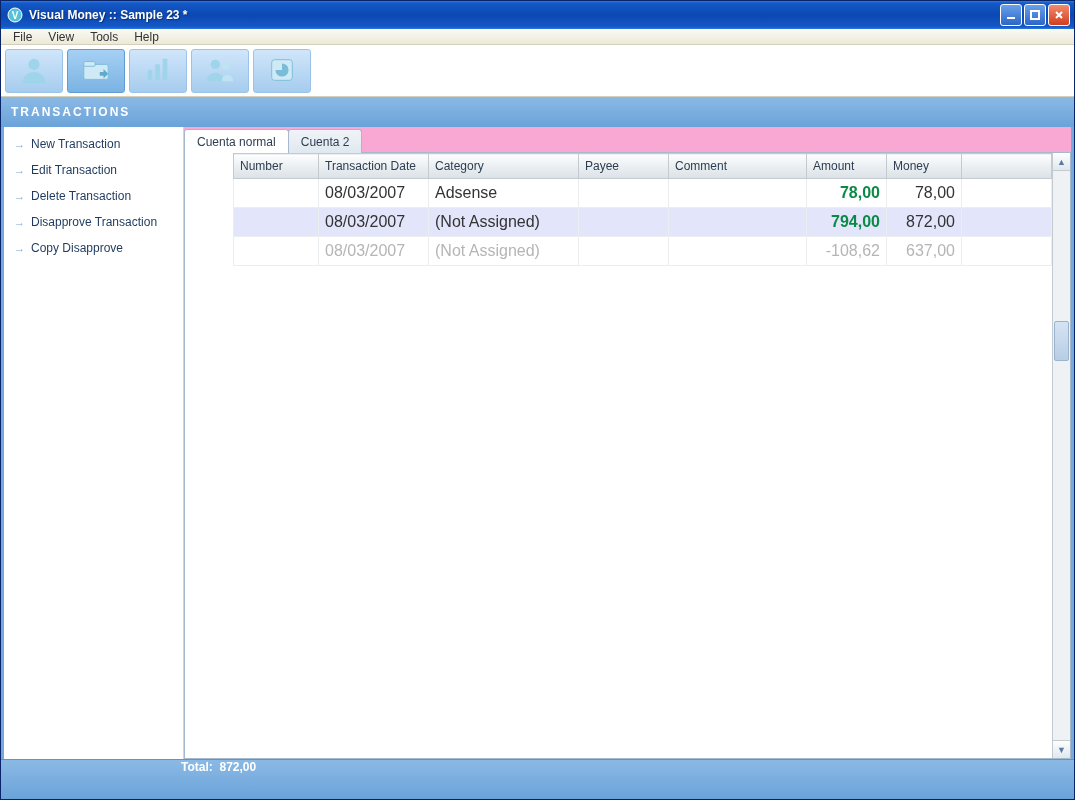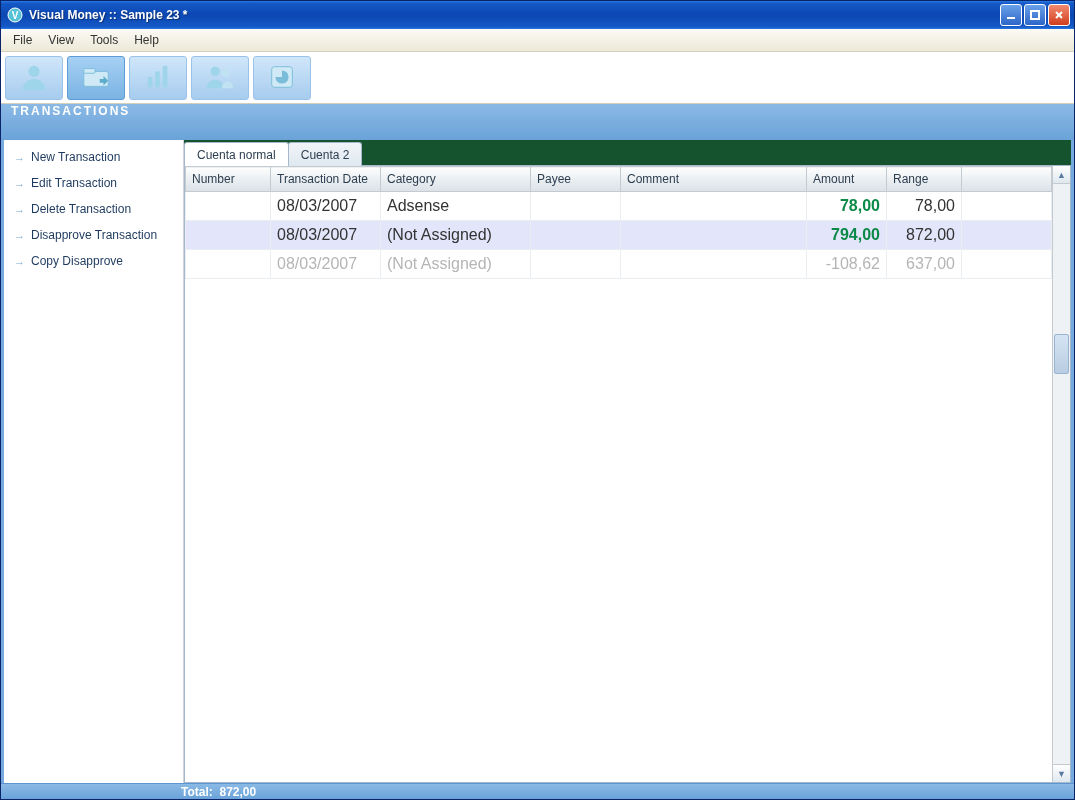--- a/index.html
+++ b/index.html
@@ -38,21 +38,21 @@
     width:22px; height:22px;
     border:1px solid #fff; border-radius:3px;
     display:flex; align-items:center; justify-content:center;
     font-weight:bold; color:#fff; font-size:11px;
     background:linear-gradient(to bottom,#6aa1ea,#2c66c7);
     cursor:pointer;
   }
   .win-btn.close { background:linear-gradient(to bottom,#f28a6f,#d13f1d); }
   
   .menubar {
-    height:23px;
+    height:16px;
     background:#f3f1e7;
     background:linear-gradient(to bottom,#fbfaf4,#ece9d8);
     border-bottom:1px solid #d4cfb8;
     display:flex; align-items:center; padding:0 4px;
     font-size:12px; color:#333;
   }
   .menu-item { padding:3px 8px; cursor:pointer; }
   
   .toolbar {
     height:52px;
@@ -68,24 +68,24 @@
     display:flex; align-items:center; justify-content:center;
     cursor:pointer;
   }
   .tool-btn.active {
     background:linear-gradient(to bottom,#a6d0f4,#7ab3e3);
     border-color:#5f9bd6;
   }
   .tool-btn svg { width:30px; height:30px; }
   
   .section-header {
-    height:36px;
+    height:30px;
     background:linear-gradient(to bottom,#8bb9e5,#6aa3d9);
     color:#fff;
-    display:flex; align-items:flex-start;
+    display:flex; align-items:center;
     padding:0 10px;
     font-size:12px;
     letter-spacing:2px;
   }
   .section-header .sh-title { font-weight:bold; flex:1; }
   .section-header .sh-range { letter-spacing:0; font-size:12px; font-weight:bold; display:flex; align-items:center; gap:6px;}
   .cal-icon { width:18px;height:16px; display:inline-block; }
   
   .body {
     flex:1; display:flex; min-height:0;
@@ -104,40 +104,41 @@
     padding:6px 10px; font-size:12px; color:#1e3a5f; cursor:pointer;
   }
   .side-arrow { color:#7aa6d4; font-size:11px; }
   
   .main {
     flex:1; display:flex; flex-direction:column; min-width:0;
     background:#d5e9f9;
   }
   .tabs {
     display:flex; align-items:flex-end; height:26px;
-    background:#14532d;
+    background:#f9a8d4;
     border-bottom:1px solid #a5b8cc;
     padding-left:0;
   }
   .tab {
     padding:5px 12px 4px;
     background:linear-gradient(to bottom,#f0f4f8,#dfe8f0);
     border:1px solid #a5b8cc;
     border-bottom:none;
     border-top-left-radius:3px; border-top-right-radius:3px;
     font-size:12px; color:#2c3e50; cursor:pointer;
     margin-right:-1px;
     position:relative; top:1px;
   }
   .tab.active { background:#fff; z-index:2; }
   
   .grid-wrap {
     flex:1; display:flex; background:#fff;
     border:1px solid #a5b8cc; border-top:none;
     min-height:0;
+    padding-left:48px;
   }
   .grid {
     flex:1; overflow:hidden;
   }
   table { width:100%; border-collapse:collapse; table-layout:fixed; }
   thead th {
     background:linear-gradient(to bottom,#fefefe,#e7ecef 60%,#dbe2e7);
     border:1px solid #c3cbd1;
     font-weight:normal; font-size:12px; color:#2c3e50;
     padding:5px 6px; text-align:left;
@@ -166,24 +167,24 @@
   }
   .vscroll .track { flex:1; background:#eef2f5; position:relative; }
   .vscroll .thumb {
     position:absolute; left:1px; right:1px; top:150px; height:40px;
     background:linear-gradient(#d5e4f3,#b8cde3);
     border:1px solid #9ab4cf; border-radius:2px;
   }
   .vscroll .arrow.bottom { border-top:1px solid #c3cbd1; border-bottom:none; }
   
   .statusbar {
-    height:16px;
+    height:40px;
     background:linear-gradient(to bottom,#8bb9e5,#6aa3d9);
     color:#fff; font-weight:bold; font-size:12px;
-    display:flex; align-items:flex-end; padding-left:180px;
+    display:flex; align-items:flex-start; padding-left:180px;
     border-top:1px solid #5c94cf;
   }
 </style>
 </head>
 <body>
 
 <div class="window">
 
   <div class="titlebar">
     <span class="title-ico">
@@ -314,21 +315,21 @@
                 <col style="width:90px">
             </colgroup>
             <thead>
               <tr>
                 <th>Number</th>
                 <th>Transaction Date</th>
                 <th>Category</th>
                 <th>Payee</th>
                 <th>Comment</th>
                 <th class="ralign">Amount</th>
-                <th class="ralign">Range</th>
+                <th class="ralign">Money</th>
                 <th></th>
               </tr>
             </thead>
             <tbody id="grid-body">
                 <tr>
                   <td></td>
                   <td>08/03/2007</td>
                   <td>Adsense</td>
                   <td></td>
                   <td></td>

